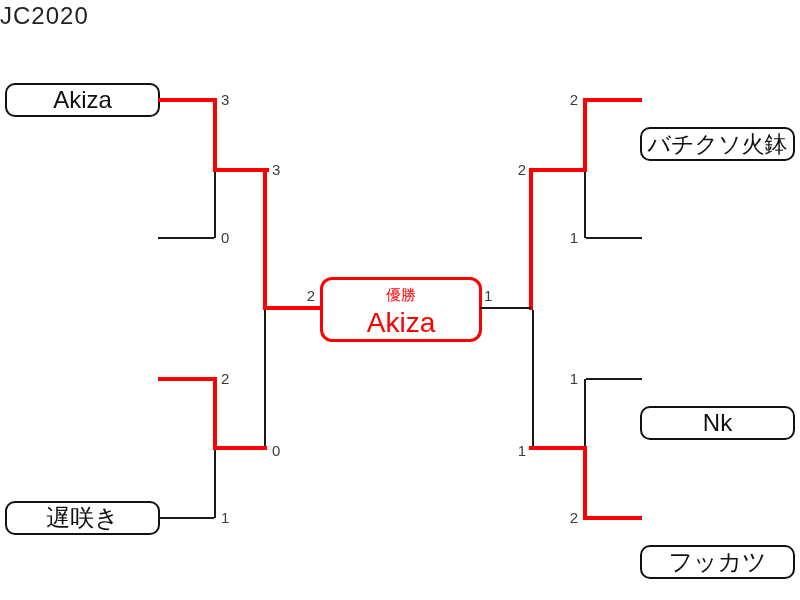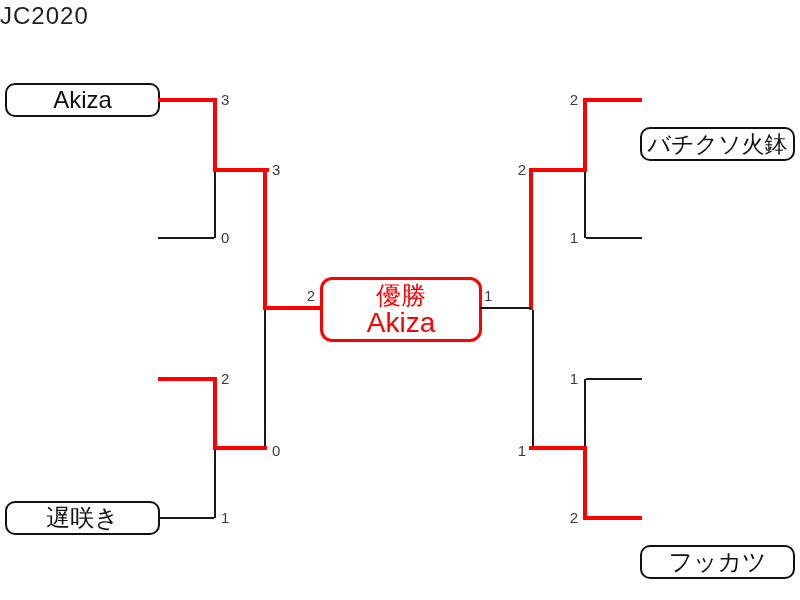--- a/index.html
+++ b/index.html
@@ -19,21 +19,21 @@
   .pbox.leftcol{left:5px;}
   .pbox.rightcol{left:640px;margin-top:44px;}
   .pname{font-size:24px;color:#111;white-space:nowrap;line-height:1;}
   .pname.condensed{font-size:17px;transform:scaleX(0.62);transform-origin:center center;}
   
   .winner-box{
     position:absolute;left:320px;top:277px;width:156px;height:59px;
     border:3px solid #ff0000;border-radius:12px;background:#fff;
     display:flex;flex-direction:column;align-items:center;justify-content:center;
   }
-  .winner-label{font-size:25px;color:#ff0000;line-height:26px;}
+  .winner-label{font-size:15px;color:#ff0000;line-height:26px;}
   .winner-name{font-size:28px;color:#ff0000;line-height:30px;}
   
   .line{position:absolute;}
   .h-red,.v-red{background:#ff0000;}
   .h-black,.v-black{background:#1a1a1a;}
   
   .score{
     position:absolute;width:16px;font-size:15px;line-height:16px;color:#3a3a3a;
   }
   .score.ra{text-align:right;}
@@ -51,20 +51,23 @@
 
   <div class="pbox leftcol" style="top:83px">
     <span class="pname">Akiza</span>
   </div>
   <div class="pbox leftcol" style="top:501px">
     <span class="pname">遅咲き</span>
   </div>
 
   <div class="pbox rightcol" style="top:83px">
     <span class="pname" style="font-size:23px">バチクソ火鉢</span>
+  </div>
+  <div class="pbox rightcol" style="top:362px">
+    <span class="pname">Nk</span>
   </div>
   <div class="pbox rightcol" style="top:501px">
     <span class="pname">フッカツ</span>
   </div>
 
   <div class="winner-box">
     <div class="winner-label">優勝</div>
     <div class="winner-name">Akiza</div>
   </div>
 

